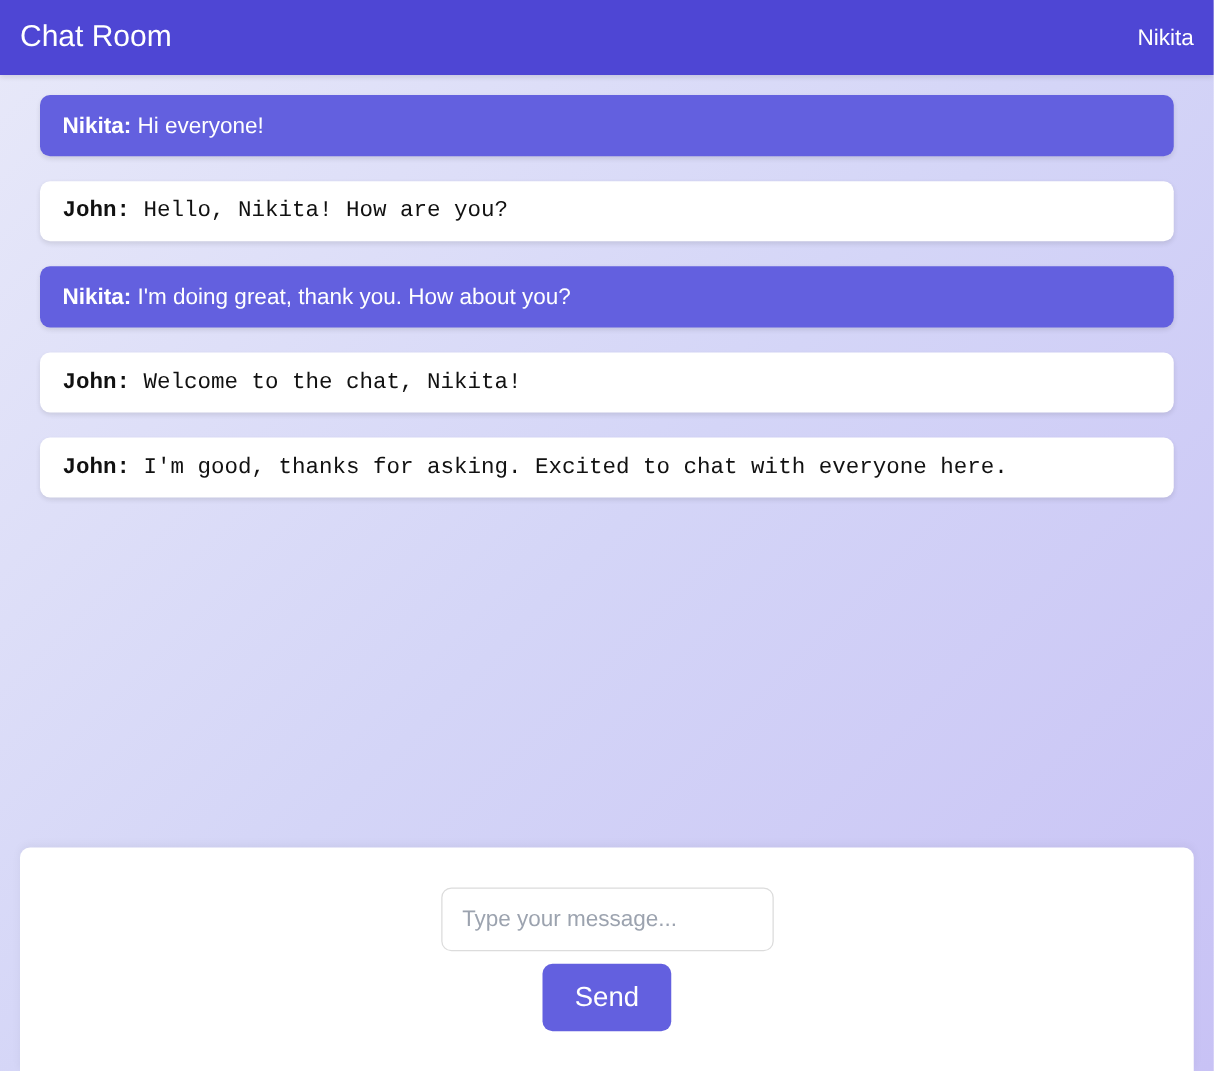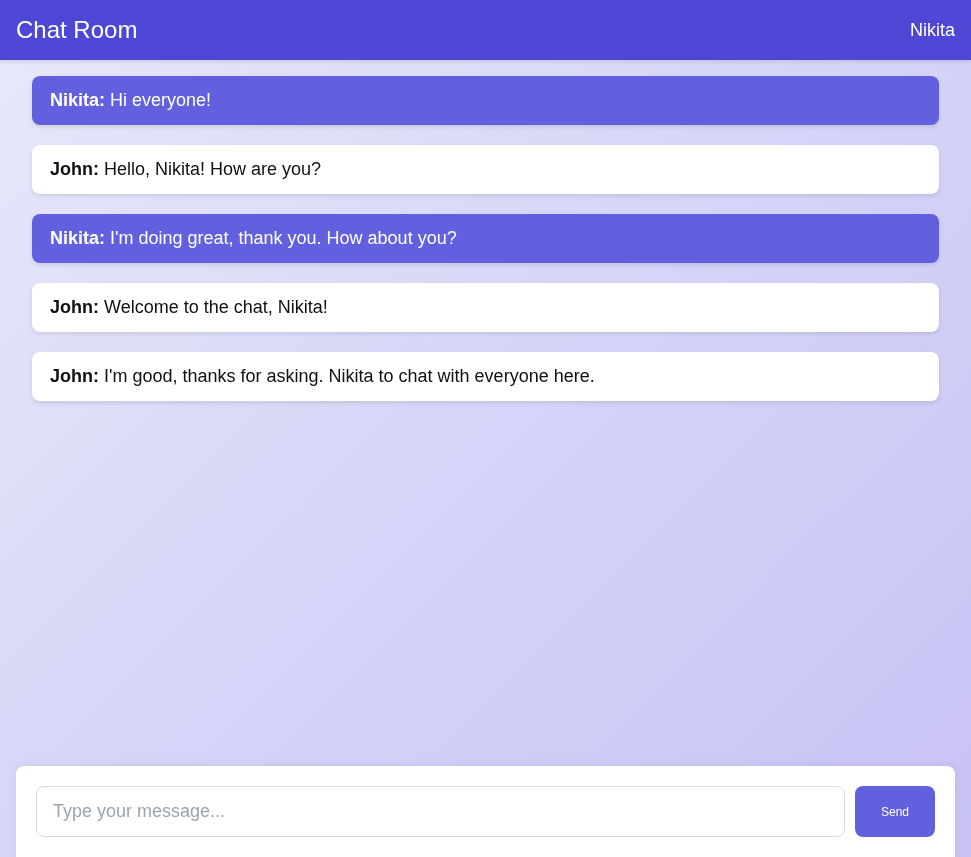--- a/index.html
+++ b/index.html
@@ -55,34 +55,37 @@
     }
     
     .message.own {
       background-color: #6360df;
       color: white;
     }
     
     .message.other {
       background-color: white;
       color: #111;
+      font-family: Liberation Mono, monospace;
     }
     
     .message-sender {
       font-weight: bold;
     }
     
     .input-container {
       background-color: white;
       margin: 0 16px 0 16px;
-      padding: 20px;
+      padding: 32px;
       border-radius: 8px 8px 0 0;
       box-shadow: 0 -2px 8px rgba(0,0,0,0.05);
       display: flex;
       gap: 10px;
+      align-items: center;
+      flex-direction: column;
     }
     
     .message-input {
       flex: 1;
       padding: 14px 16px;
       font-size: 18px;
       border: 1px solid #dcdcdc;
       border-radius: 8px;
       outline: none;
       font-family: inherit;
@@ -90,38 +93,38 @@
     
     .message-input::placeholder {
       color: #9ca3af;
     }
     
     .send-button {
       background-color: #6360df;
       color: white;
       border: none;
       padding: 14px 26px;
-      font-size: 12px;
+      font-size: 22px;
       border-radius: 8px;
       cursor: pointer;
       font-family: inherit;
     }
   </style>
 </head>
 <body>
 
 <div class="header">
   <div class="header-title">Chat Room</div>
   <div class="header-user">Nikita</div>
 </div>
 
 <div class="messages-container" id="messages-container">
 <div class="message own"><span class="message-sender">Nikita:</span><span> Hi everyone!</span></div>
     <div class="message other"><span class="message-sender">John:</span><span> Hello, Nikita! How are you?</span></div>
     <div class="message own"><span class="message-sender">Nikita:</span><span> I'm doing great, thank you. How about you?</span></div>
     <div class="message other"><span class="message-sender">John:</span><span> Welcome to the chat, Nikita!</span></div>
-    <div class="message other"><span class="message-sender">John:</span><span> I'm good, thanks for asking. Nikita to chat with everyone here.</span></div>
+    <div class="message other"><span class="message-sender">John:</span><span> I'm good, thanks for asking. Excited to chat with everyone here.</span></div>
   </div>
 
 <div class="input-container">
   <input type="text" class="message-input" placeholder="Type your message..." style="">
   <button class="send-button">Send</button>
 </div>
 
 </body></html>

